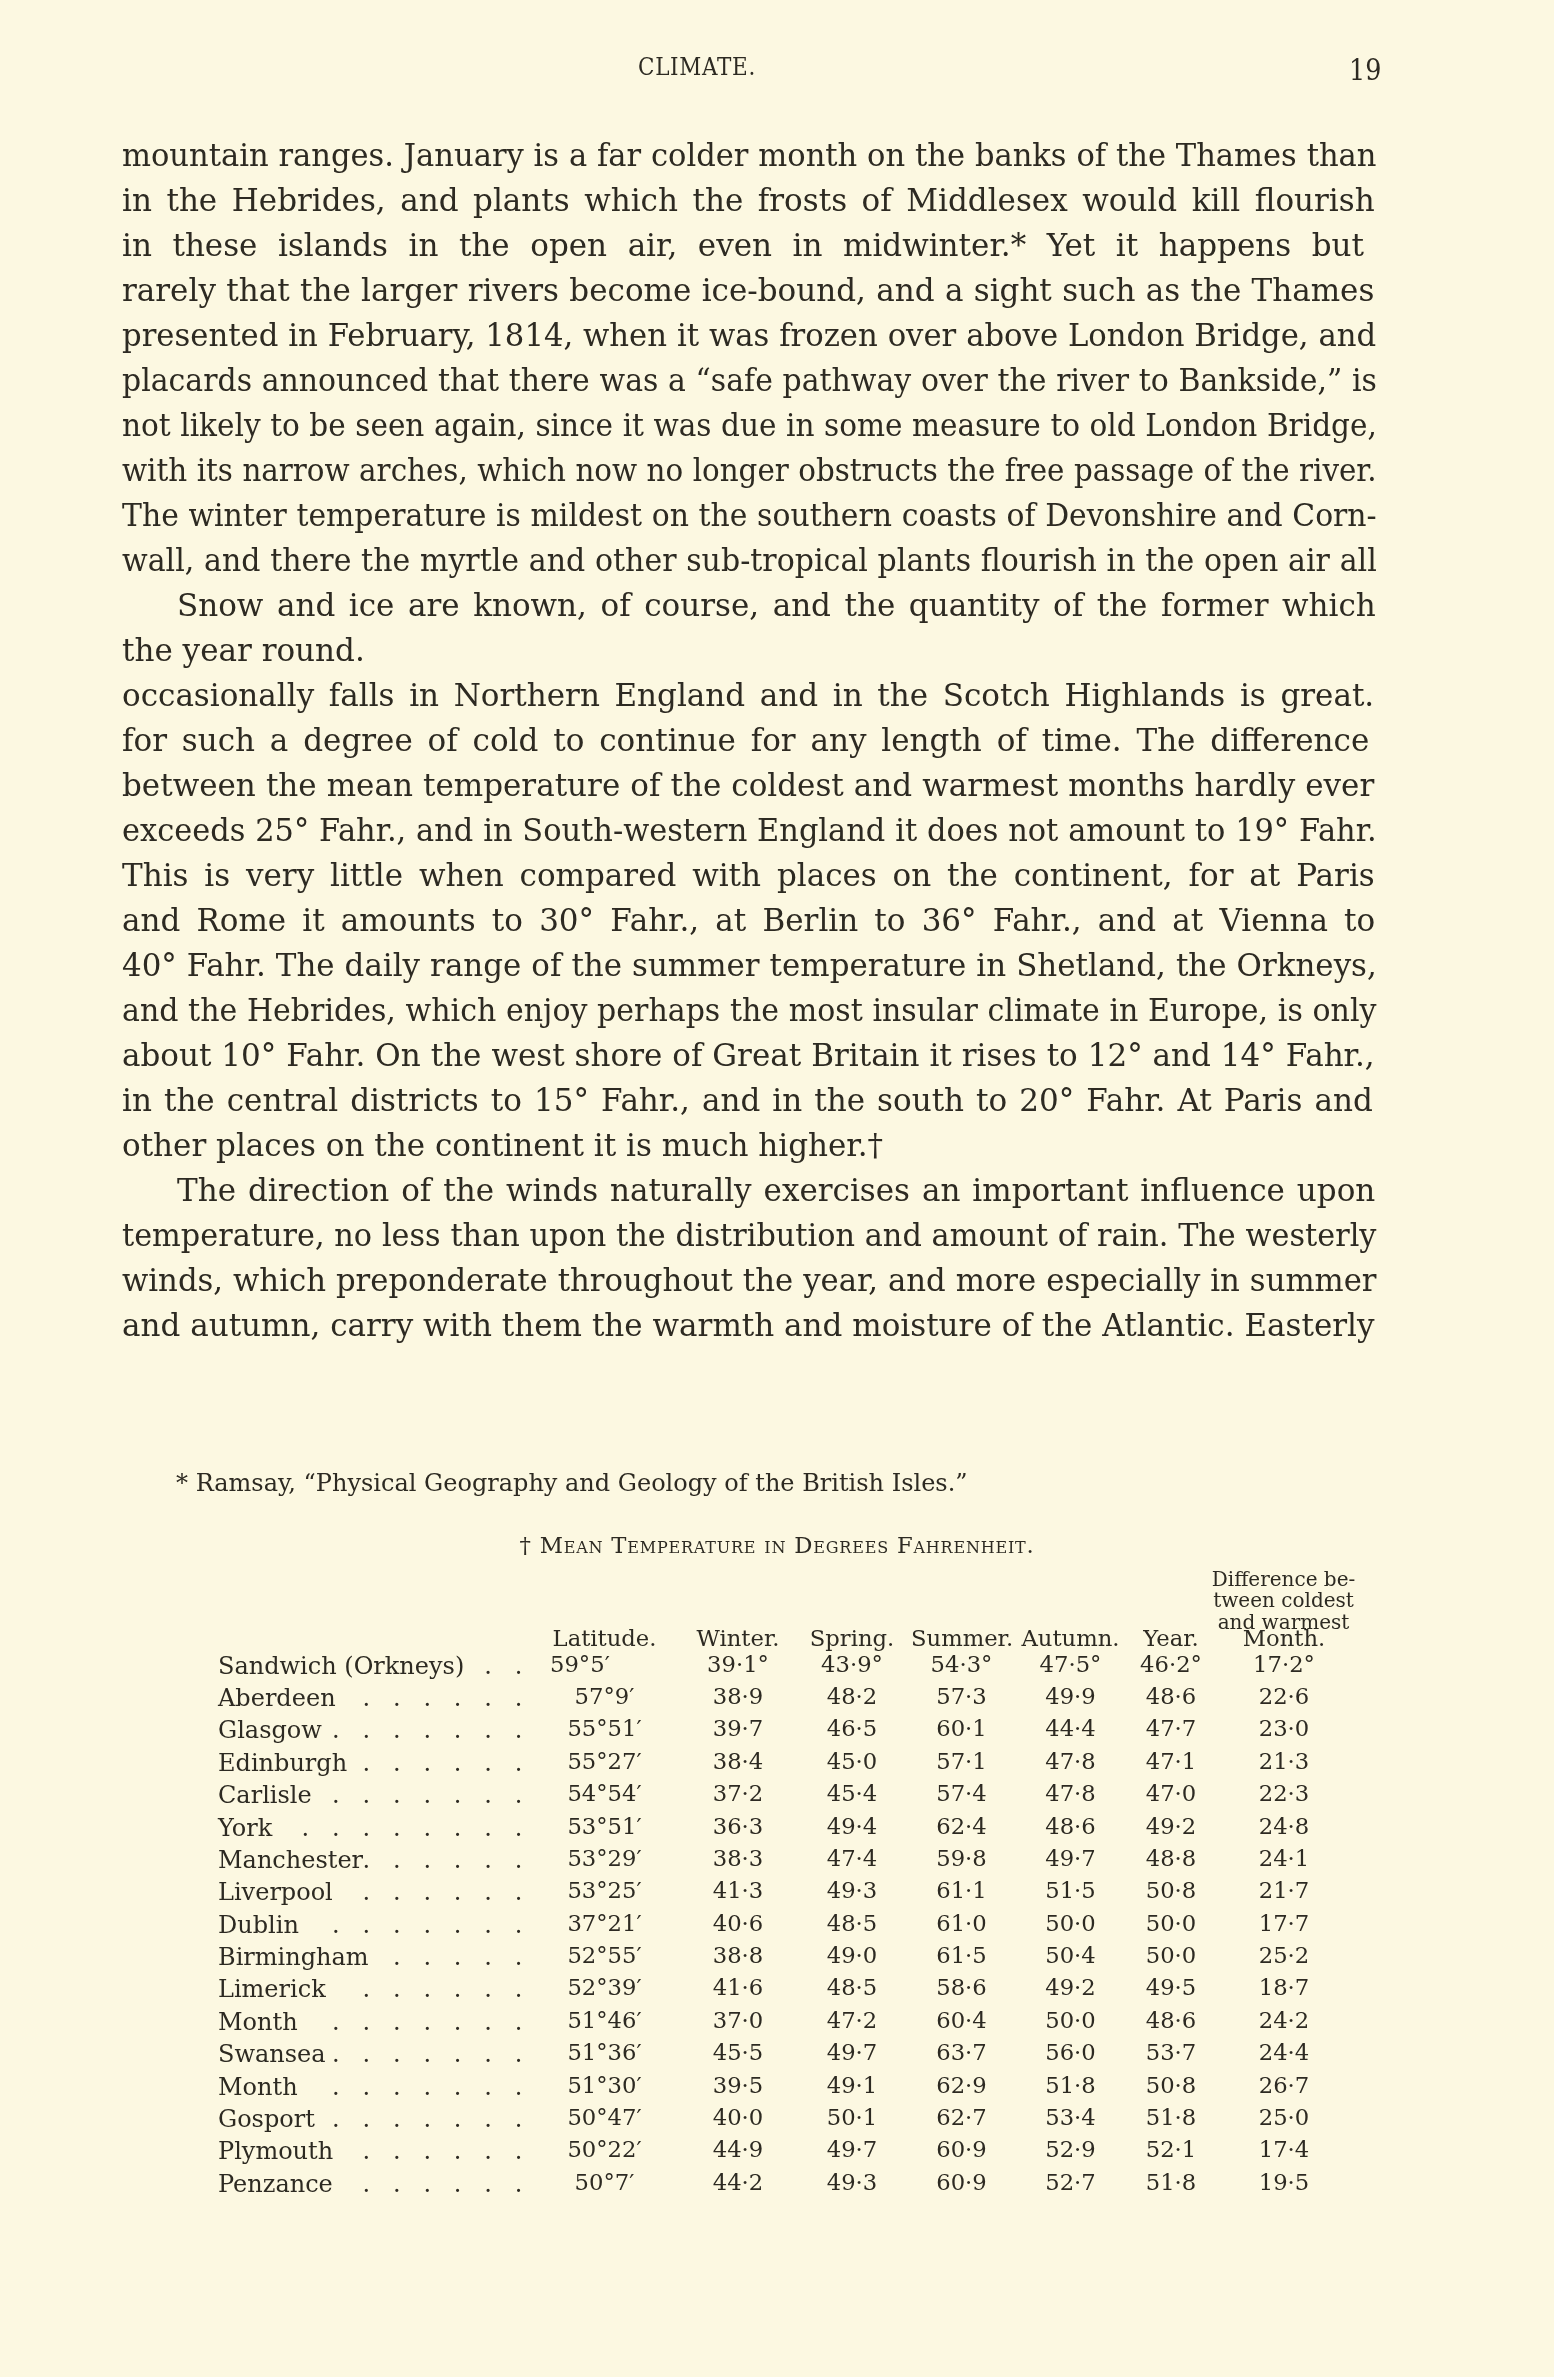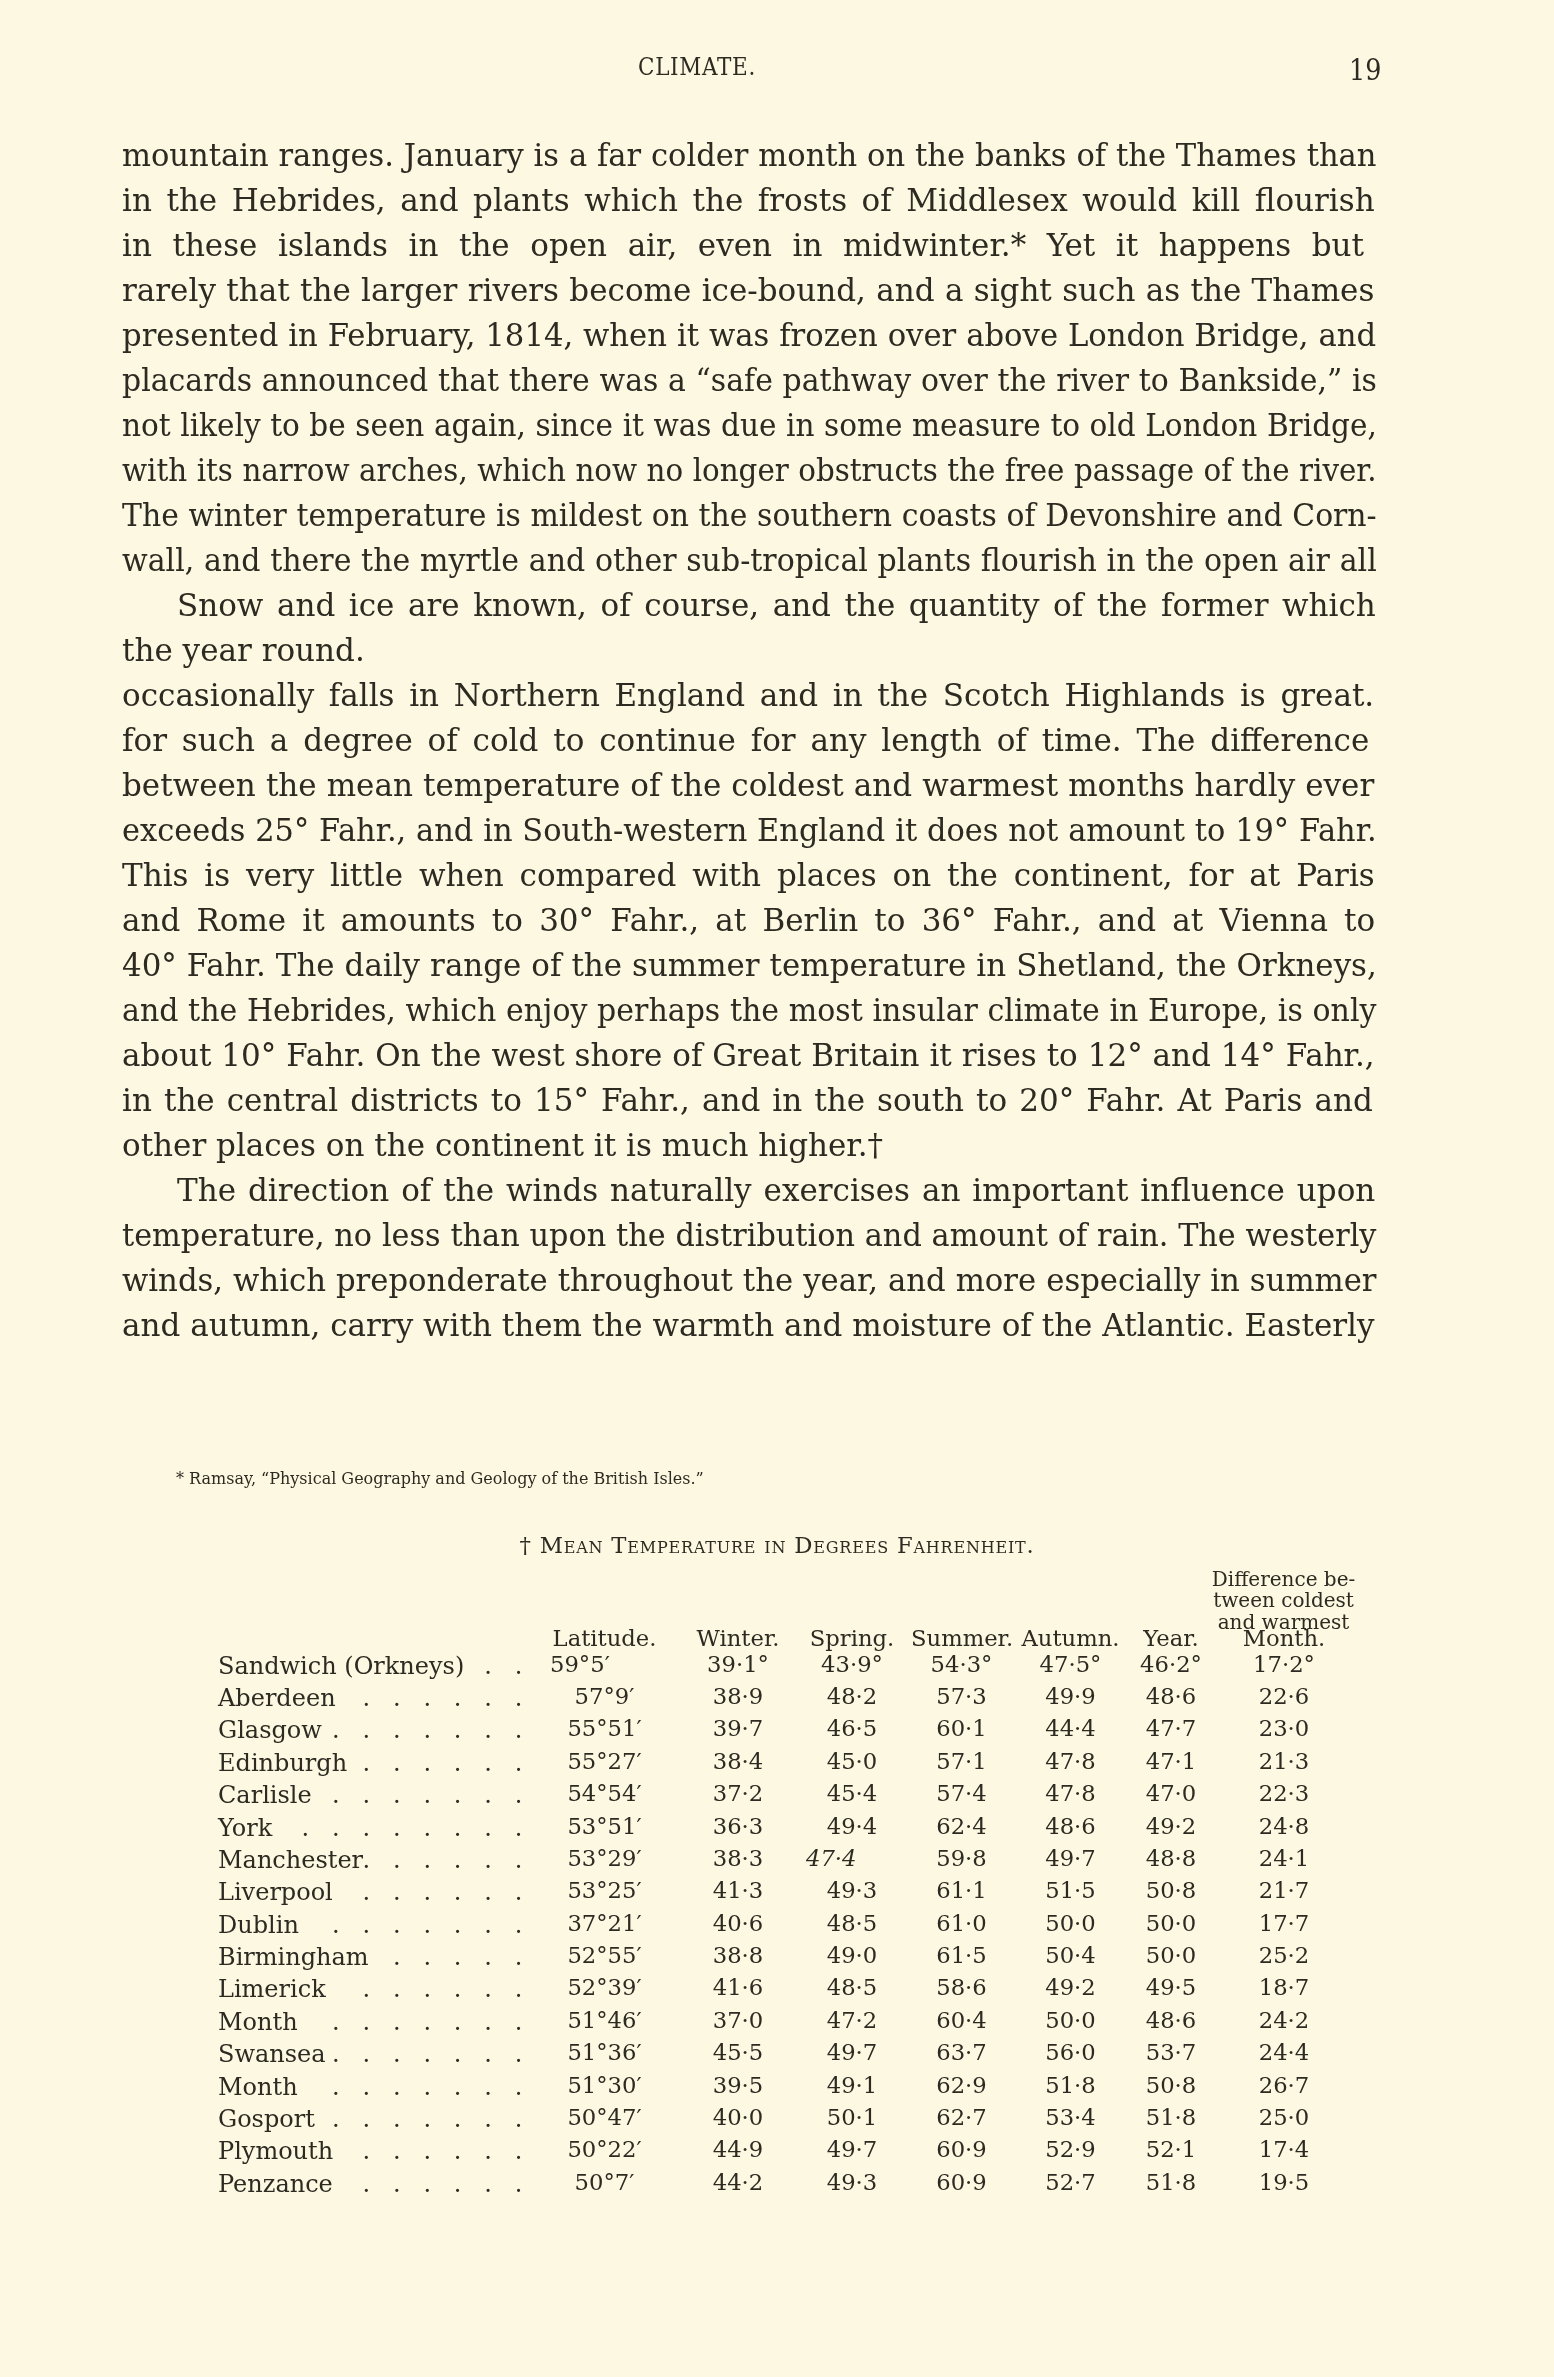--- a/index.html
+++ b/index.html
@@ -24,21 +24,21 @@
     position:absolute; left:122px; top:133px; width:1255px;
   }
   .line {
     height:45px; line-height:45px; font-size:31px;
     white-space:nowrap; text-align:justify; text-align-last:justify;
     transform-origin:left;
   }
   .line.last { text-align-last:left; }
   .line.indent { padding-left:55px; }
   .footnote-ref {
-    position:absolute; left:176px; top:1469px; font-size:16px; white-space:nowrap;
+    position:absolute; left:176px; top:1469px; font-size:24px; white-space:nowrap;
   }
   .table-title {
     position:absolute; left:0; width:1554px; top:1532px; text-align:center; font-size:22.7px;
     letter-spacing:0.8px; padding-left:-34px;
   }
   .table-title .sc { font-variant:small-caps; }
   .table {
     position:absolute; left:0; top:0; width:1554px;
   }
   .col-head, .cell {
@@ -157,21 +157,21 @@
     <div class="cell" style="left: 692px; top: 1814px; width: 92px; text-align: center;">36·3</div>
     <div class="cell" style="left: 806px; top: 1814px; width: 92px; text-align: center;">49·4</div>
     <div class="cell" style="left: 911px; top: 1814px; width: 101px; text-align: center;">62·4</div>
     <div class="cell" style="left: 1020px; top: 1814px; width: 101px; text-align: center;">48·6</div>
     <div class="cell" style="left: 1129px; top: 1814px; width: 84px; text-align: center;">49·2</div>
     <div class="cell" style="left: 1221px; top: 1814px; width: 126px; text-align: center;">24·8</div>
     <div class="station" style="left: 218px; top: 1846px;">Manchester</div>
     <div class="dots" style="left: auto; top: 1846px; right: 1024px;">. . . . . .</div>
     <div class="cell" style="left: 550px; top: 1846px; width: 109px; text-align: center;">53°29′</div>
     <div class="cell" style="left: 692px; top: 1846px; width: 92px; text-align: center;">38·3</div>
-    <div class="cell" style="left: 806px; top: 1846px; width: 92px; text-align: left; font-style: italic;">47·4</div>
+    <div class="cell" style="left: 806px; top: 1846px; width: 92px; text-align: center;">47·4</div>
     <div class="cell" style="left: 911px; top: 1846px; width: 101px; text-align: center;">59·8</div>
     <div class="cell" style="left: 1020px; top: 1846px; width: 101px; text-align: center;">49·7</div>
     <div class="cell" style="left: 1129px; top: 1846px; width: 84px; text-align: center;">48·8</div>
     <div class="cell" style="left: 1221px; top: 1846px; width: 126px; text-align: center;">24·1</div>
     <div class="station" style="left: 218px; top: 1878px;">Liverpool</div>
     <div class="dots" style="left: auto; top: 1878px; right: 1024px;">. . . . . .</div>
     <div class="cell" style="left: 550px; top: 1878px; width: 109px; text-align: center;">53°25′</div>
     <div class="cell" style="left: 692px; top: 1878px; width: 92px; text-align: center;">41·3</div>
     <div class="cell" style="left: 806px; top: 1878px; width: 92px; text-align: center;">49·3</div>
     <div class="cell" style="left: 911px; top: 1878px; width: 101px; text-align: center;">61·1</div>

